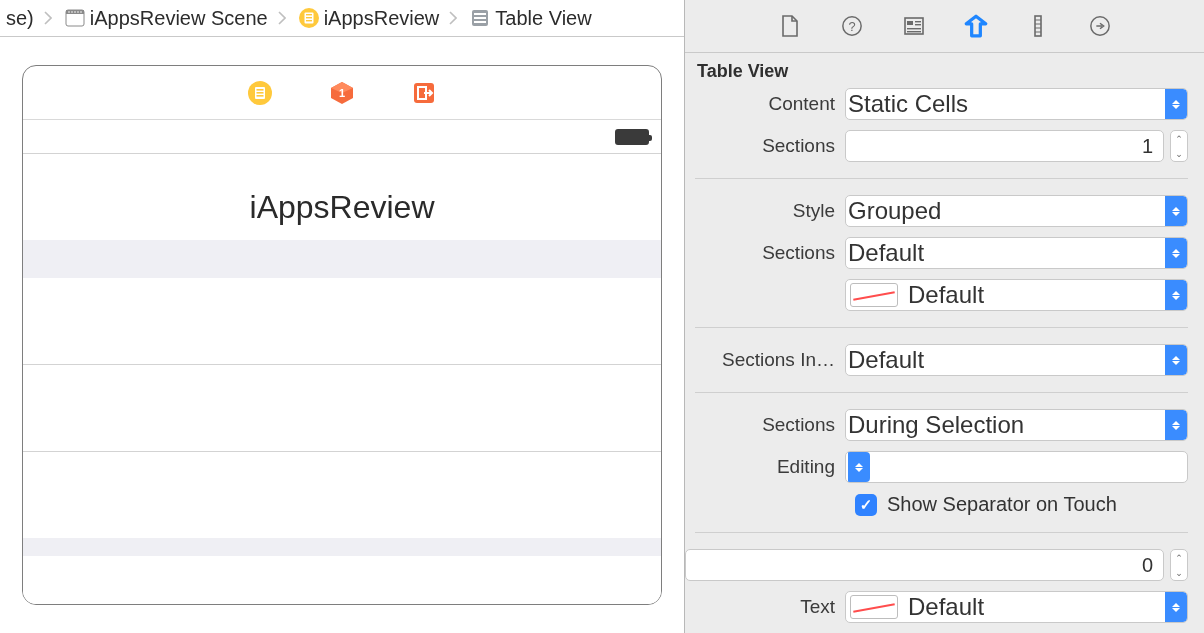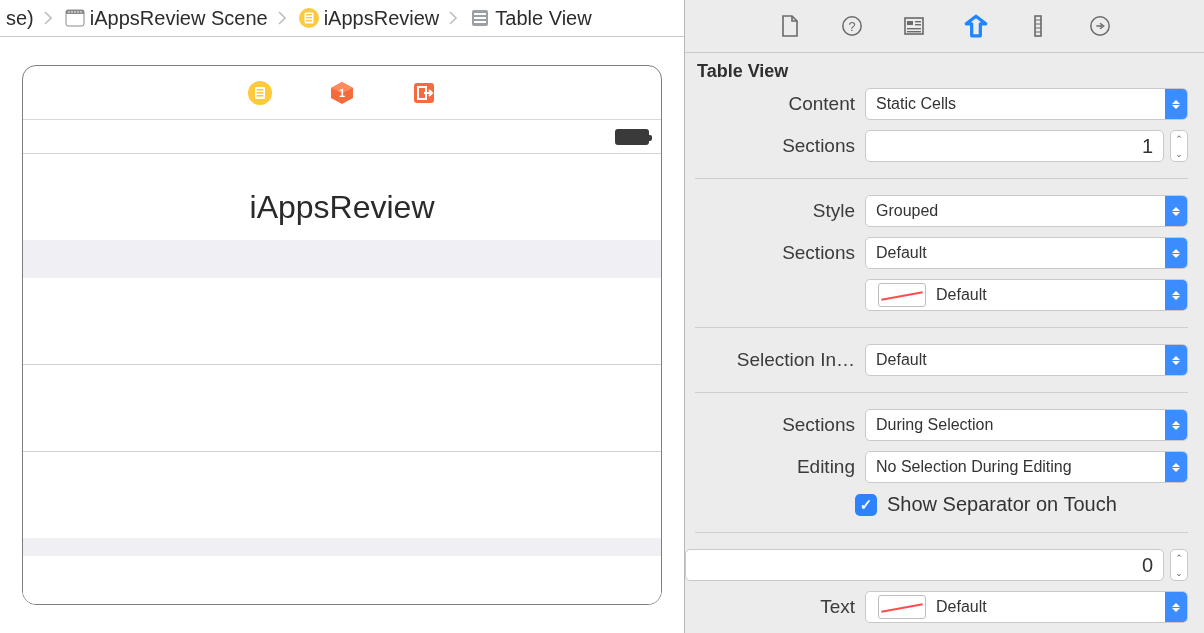--- a/index.html
+++ b/index.html
@@ -145,21 +145,21 @@
     display:flex;
     flex-direction:column;
     gap: 10px;
     padding: 2px 16px 10px 0;
   }
   .form-row {
     display:flex;
     align-items:center;
   }
   .form-row label {
-    width: 180px;
+    width: 160px;
     text-align:right;
     padding-right: 10px;
     color:#3b3b3b;
     white-space: nowrap;
     overflow:hidden;
     text-overflow: ellipsis;
   }
   .fld {
     flex:1;
     display:flex;
@@ -169,22 +169,22 @@
   .popup, .txt, .stepper-wrap {
     display:flex;
     align-items:center;
   }
   .popup {
     flex:1;
     height: 32px;
     border: 1px solid #c9c9c9;
     border-radius: 5px;
     background:#ffffff;
-    padding: 0 0 0 10px;
-    font-size: 16px;
+    padding: 0 0 0 2px;
+    font-size: 24px;
     color:#333;
     justify-content:space-between;
     overflow:hidden;
   }
   .popup .p-arrows {
     width: 22px; height: 100%;
     background:#3a8cff;
     display:flex; flex-direction:column;
     align-items:center; justify-content:center;
     gap:1px;
@@ -478,21 +478,21 @@
               <span class="up"></span>
               <span class="dn"></span>
             </span>
         </div>
       </div>
     </div>
 
     <hr class="section">
 
     <div class="form-row">
-      <label>Selection In…</label>
+      <label>Sections In…</label>
       <div class="fld">
         <div class="popup">
           <span>Default</span>
           <span class="p-arrows">
               <span class="up"></span>
               <span class="dn"></span>
             </span>
         </div>
       </div>
     </div>
@@ -509,21 +509,20 @@
               <span class="dn"></span>
             </span>
         </div>
       </div>
     </div>
 
     <div class="form-row">
       <label>Editing</label>
       <div class="fld">
         <div class="popup">
-          <span>No Selection During Editing</span>
           <span class="p-arrows">
               <span class="up"></span>
               <span class="dn"></span>
             </span>
         </div>
       </div>
     </div>
 
     <div class="chk-row">
       <span class="chk">✓</span>

